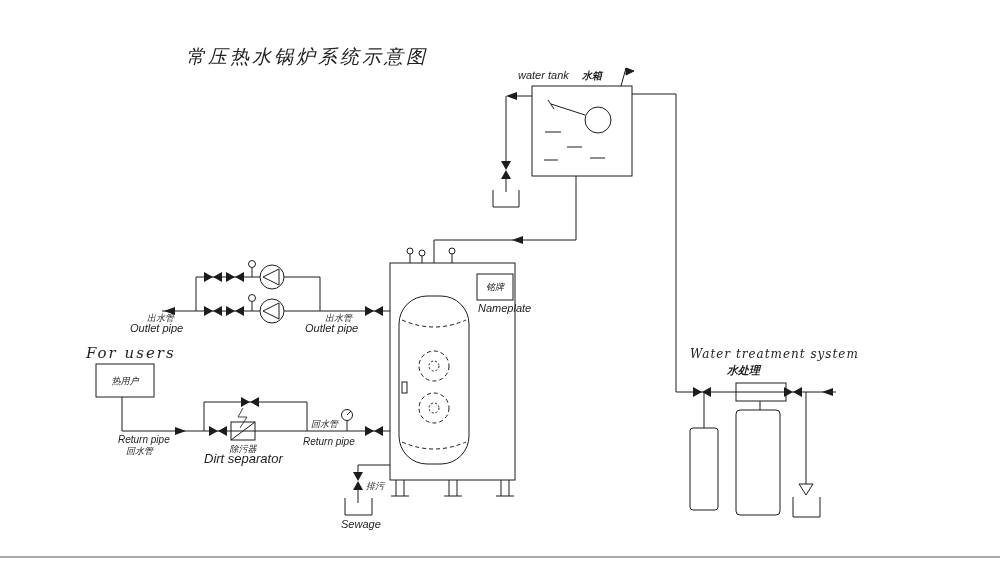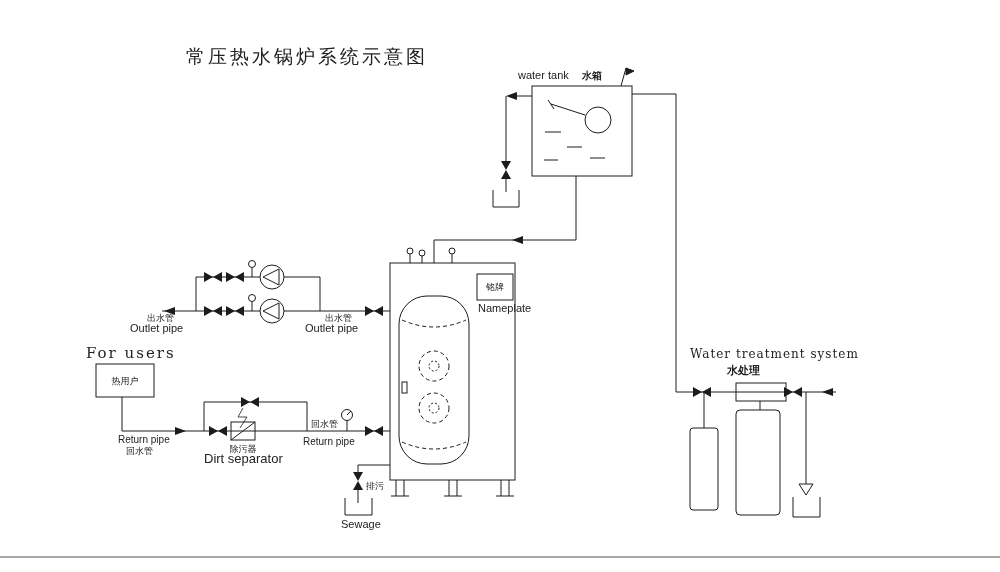--- a/index.html
+++ b/index.html
@@ -1,16 +1,16 @@
 <!DOCTYPE html>
 <html><head>
 <meta charset="utf-8">
 <style>
   html,body{margin:0;padding:0;background:#ffffff;}
-  .page{position:relative;width:1000px;height:572px;background:#ffffff;overflow:hidden;}
+  .page{position:relative;width:1000px;height:572px;background:#ffffff;overflow:hidden;font-style:italic;}
   svg{position:absolute;left:0;top:0;}
   text{fill:#222;stroke:none;}
   .t-en{font-family:"Liberation Sans", sans-serif;}
   .t-zh{font-family:"DejaVu Sans", sans-serif;}
   .t-serif{font-family:"DejaVu Serif", serif;}
 </style>
 </head>
 <body>
 
 <div class="page">

